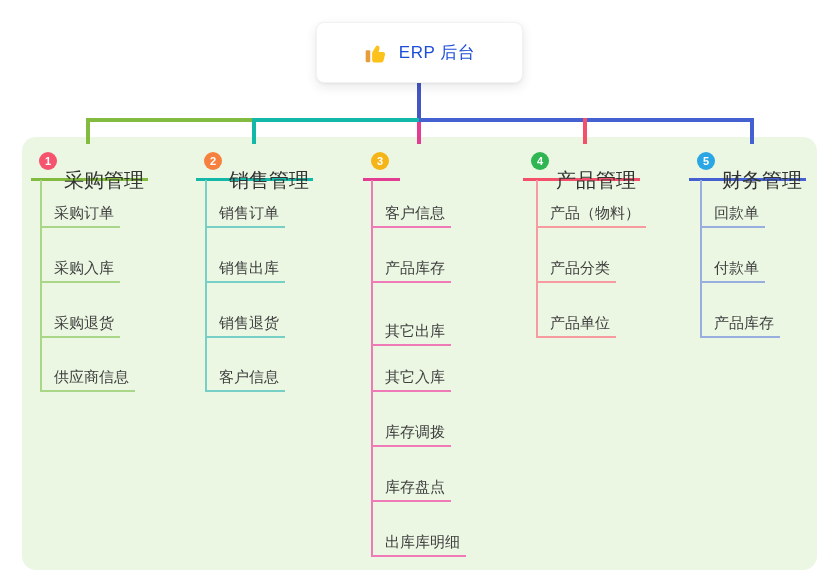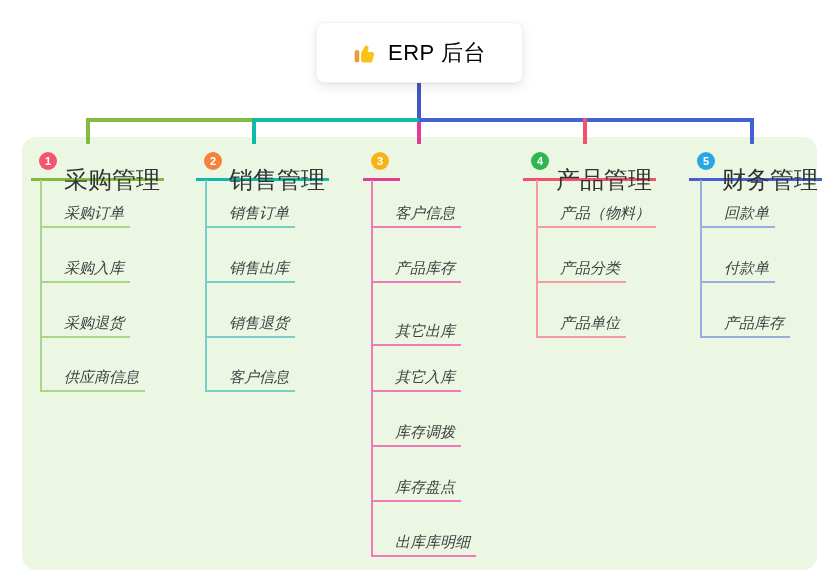--- a/index.html
+++ b/index.html
@@ -13,40 +13,40 @@
     left:22px;top:137px;width:795px;height:433px;
     background:#ebf7e3;border-radius:14px;
   }
   .root-card{
     left:316px;top:22px;width:207px;height:61px;
     background:#ffffff;border:1px solid #f2f2f2;border-radius:8px;
     box-shadow:0 4px 12px rgba(0,0,0,.09),0 1px 3px rgba(0,0,0,.05);
     display:flex;align-items:center;justify-content:center;gap:10px;
     box-sizing:border-box;
   }
-  .root-label{font-size:22px;font-weight:500;color:#000000;letter-spacing:.5px;}
+  .root-label{font-size:17px;font-weight:500;color:#1d4ed8;letter-spacing:.5px;}
   .line{position:absolute;}
   .branch-header{
     position:absolute;display:flex;align-items:center;
     height:26px;padding:0 4px 4px 8px;
     border-bottom-style:solid;border-bottom-width:3px;
     white-space:nowrap;cursor:default;
   }
   .badge{
     width:18px;height:18px;border-radius:50%;flex:0 0 18px;
     color:#fff;font-size:11px;font-weight:bold;
     display:flex;align-items:center;justify-content:center;
     margin-right:7px;
   }
-  .branch-label{font-size:24px;color:#333333;margin-top:38px;}
+  .branch-label{font-size:20px;color:#333333;margin-top:38px;}
   .trunk{position:absolute;width:2px;}
   .child{
     position:absolute;height:26px;line-height:26px;
-    padding:0 6px 0 24px;border-bottom:2px solid;
-    font-size:15px;color:#3f3f3f;white-space:nowrap;cursor:default;font-style:italic;
+    padding:0 6px 0 14px;border-bottom:2px solid;
+    font-size:15px;color:#3f3f3f;white-space:nowrap;cursor:default;
   }
 </style>
 </head>
 <body>
 
 <div class="abs panel"></div>
 
 <div id="connectors">
     <div class="line" style="left: 417px; top: 83px; width: 4px; height: 39px; background: rgb(67, 86, 196);"></div>
     <div class="line" style="left: 86px; top: 118px; width: 166px; height: 4px; background: rgb(130, 187, 64);"></div>

